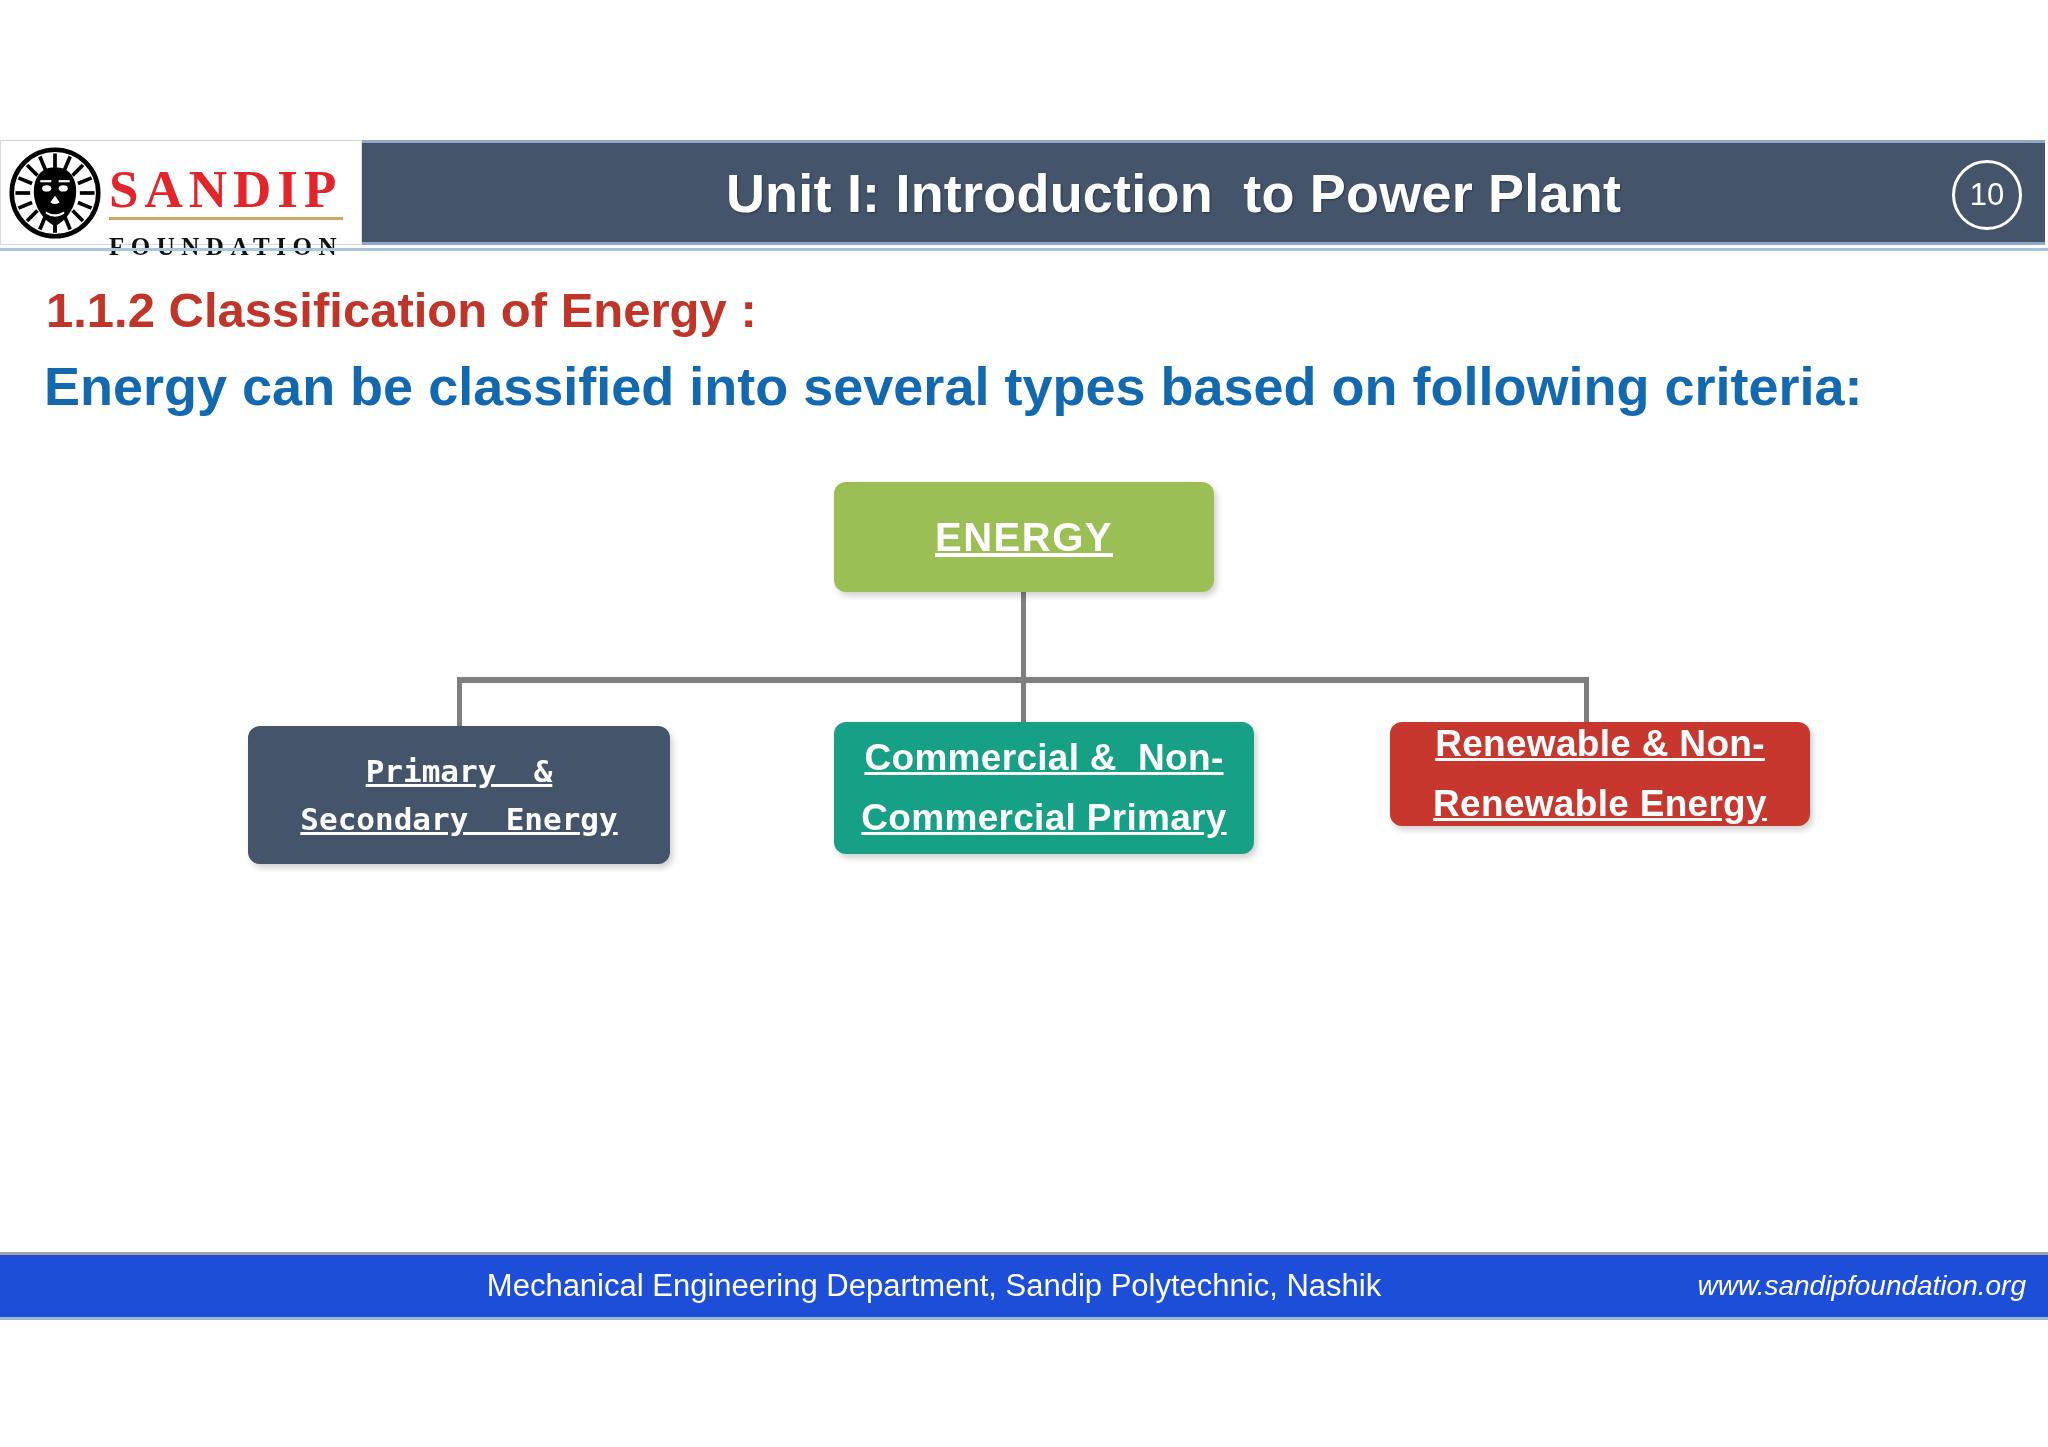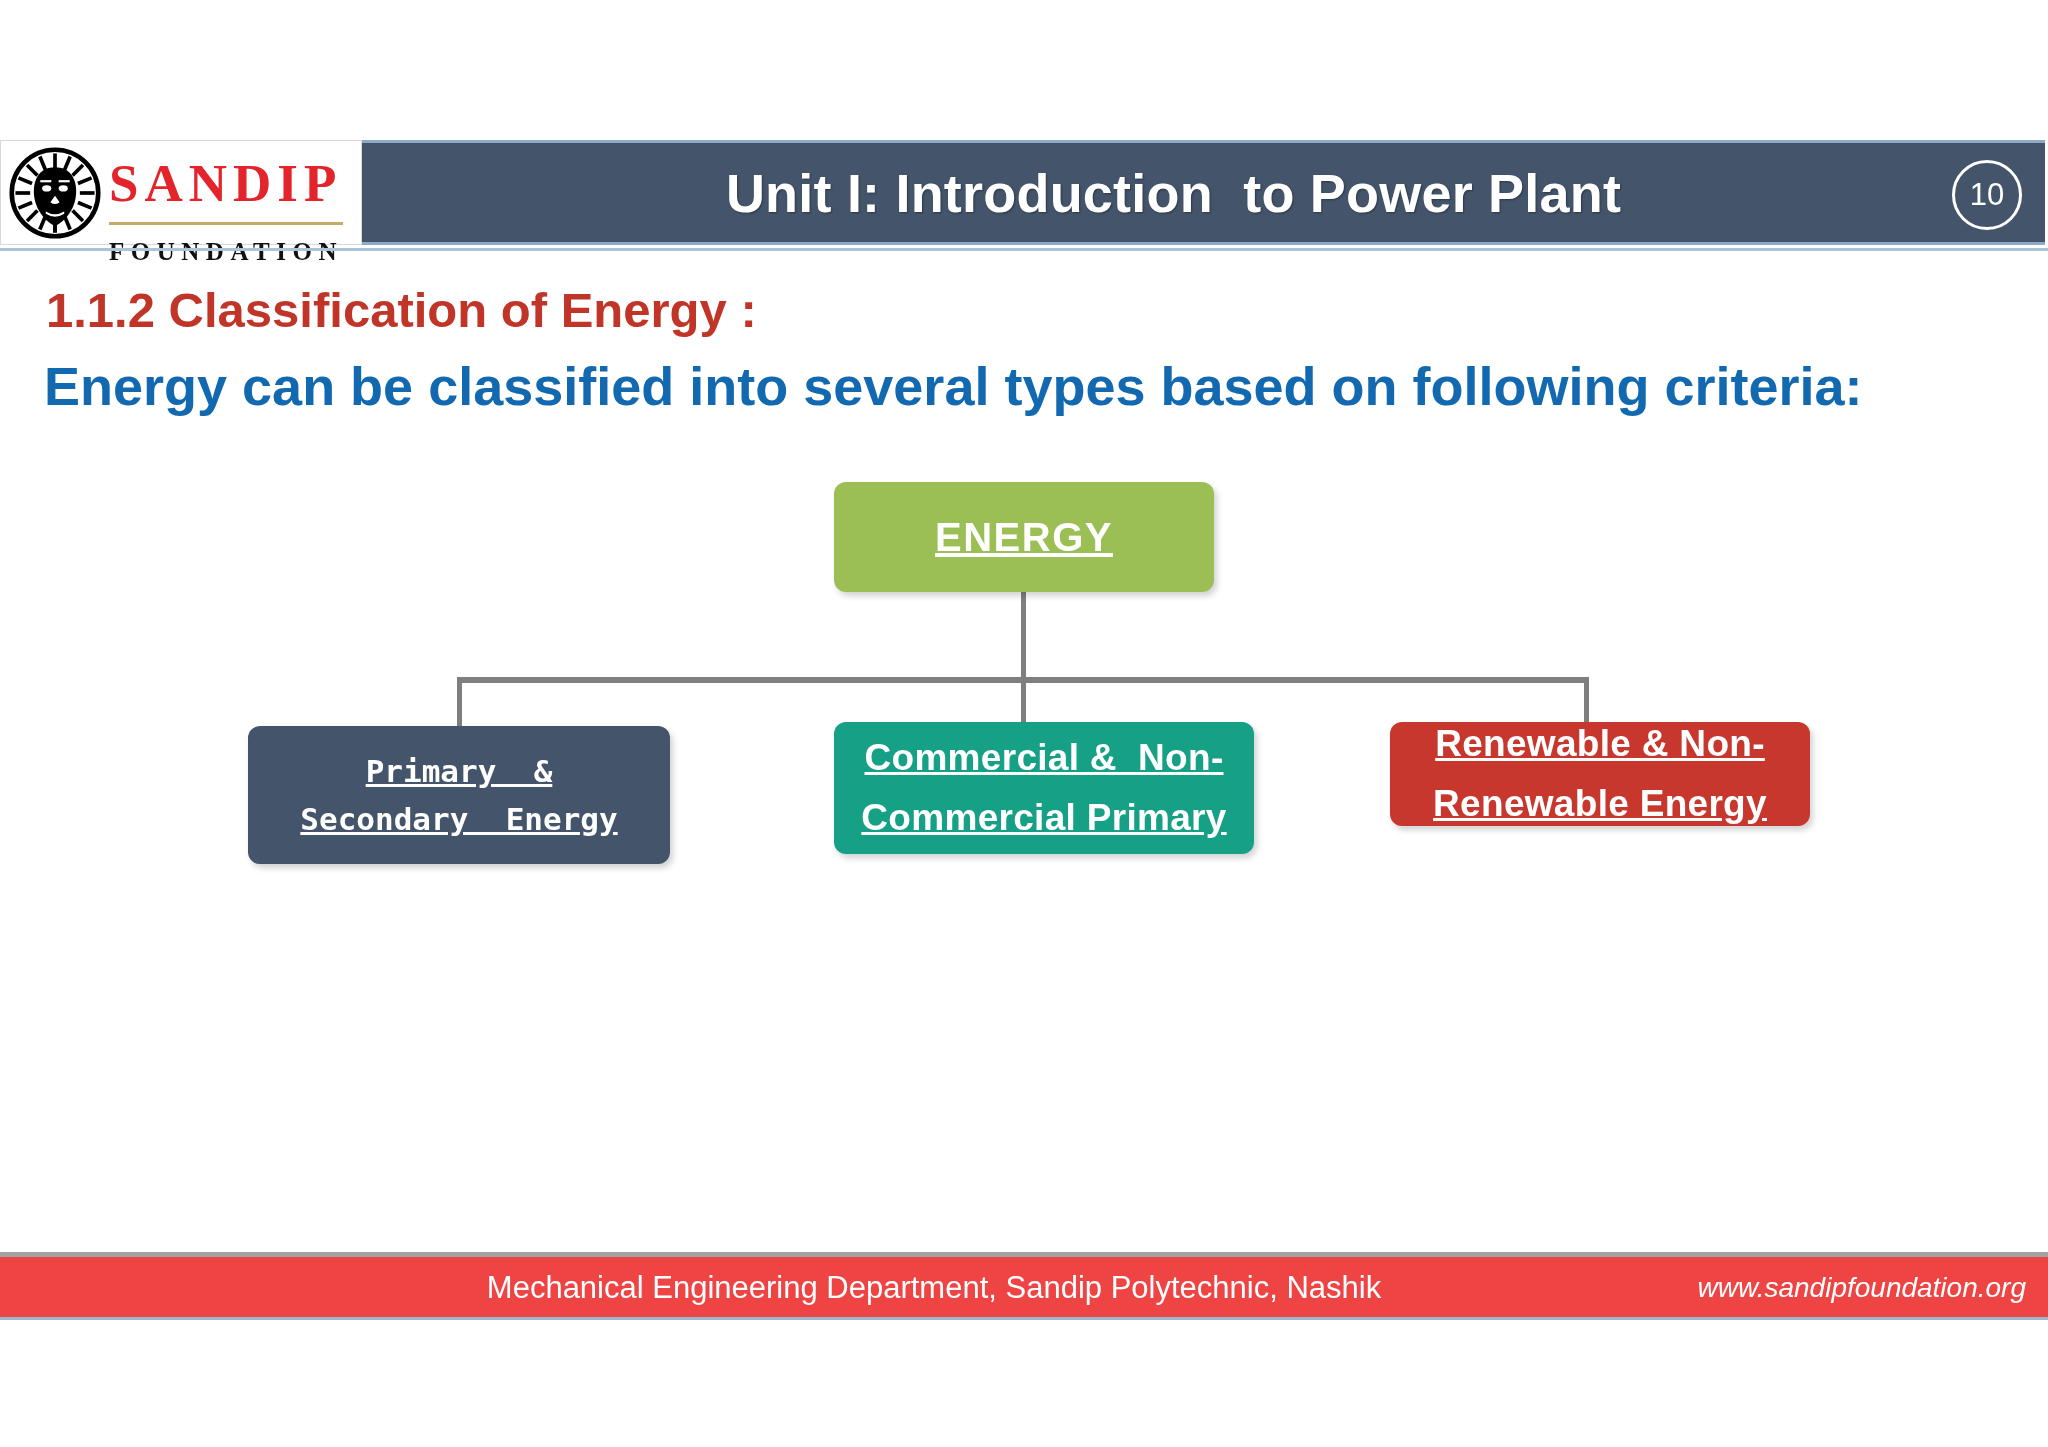--- a/index.html
+++ b/index.html
@@ -94,21 +94,21 @@
     line-height: 1;
   }
   #logo-sandip {
     color: #e3242b;
     font-family: "Liberation Serif", serif;
     font-weight: bold;
     font-size: 53px;
     letter-spacing: 6px;
     display: block;
     border-bottom: 3px solid #c8a96a;
-    padding-bottom: 12px;
+    padding-bottom: 1px;
     margin-top: 36px;
   }
   #logo-foundation {
     color: #111111;
     font-family: "Liberation Serif", serif;
     font-weight: bold;
     font-size: 25px;
     letter-spacing: 6.5px;
     display: block;
     padding-top: 14px;
@@ -224,22 +224,22 @@
     letter-spacing: 0.3px;
   }
 
   
   #footer {
     position: absolute;
     left: 0px;
     top: 1252px;
     width: 2048px;
     height: 68px;
-    background: #ef4444;
-    border-top: 5px solid #a3a3a3;
+    background: #1d4ed8;
+    border-top: 3px solid #a3a3a3;
     border-bottom: 3px solid #9db6cf;
     box-sizing: border-box;
   }
   #footer-text {
     position: absolute;
     left: 0;
     top: 0;
     width: 2048px;
     height: 62px;
     display: flex;

